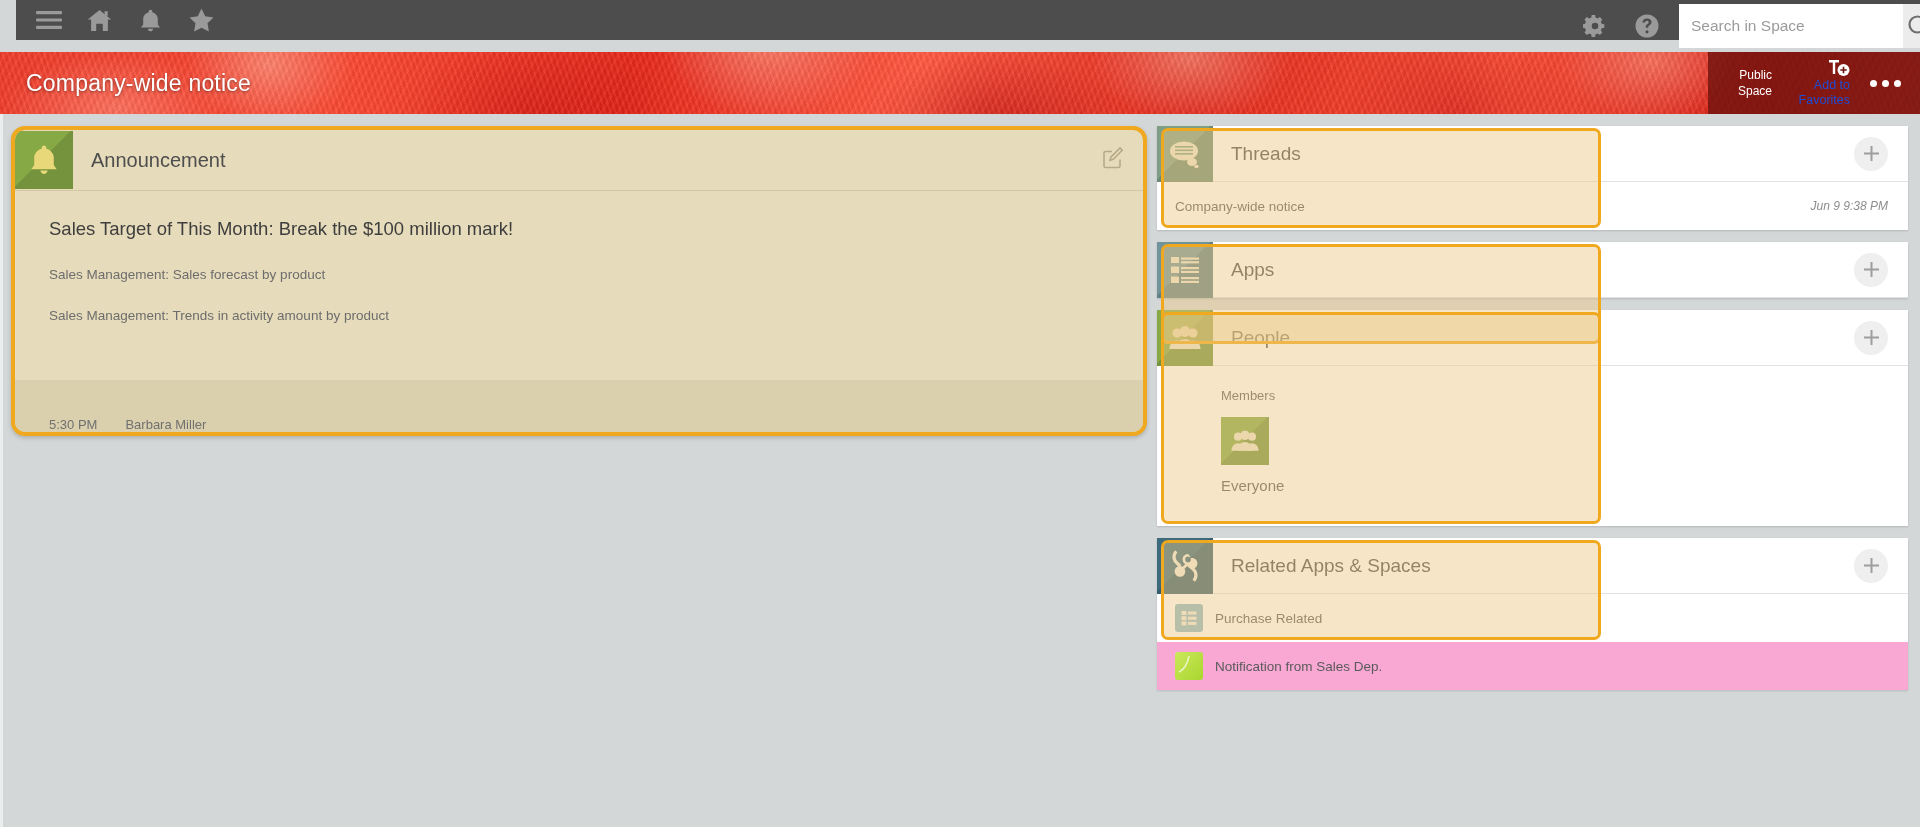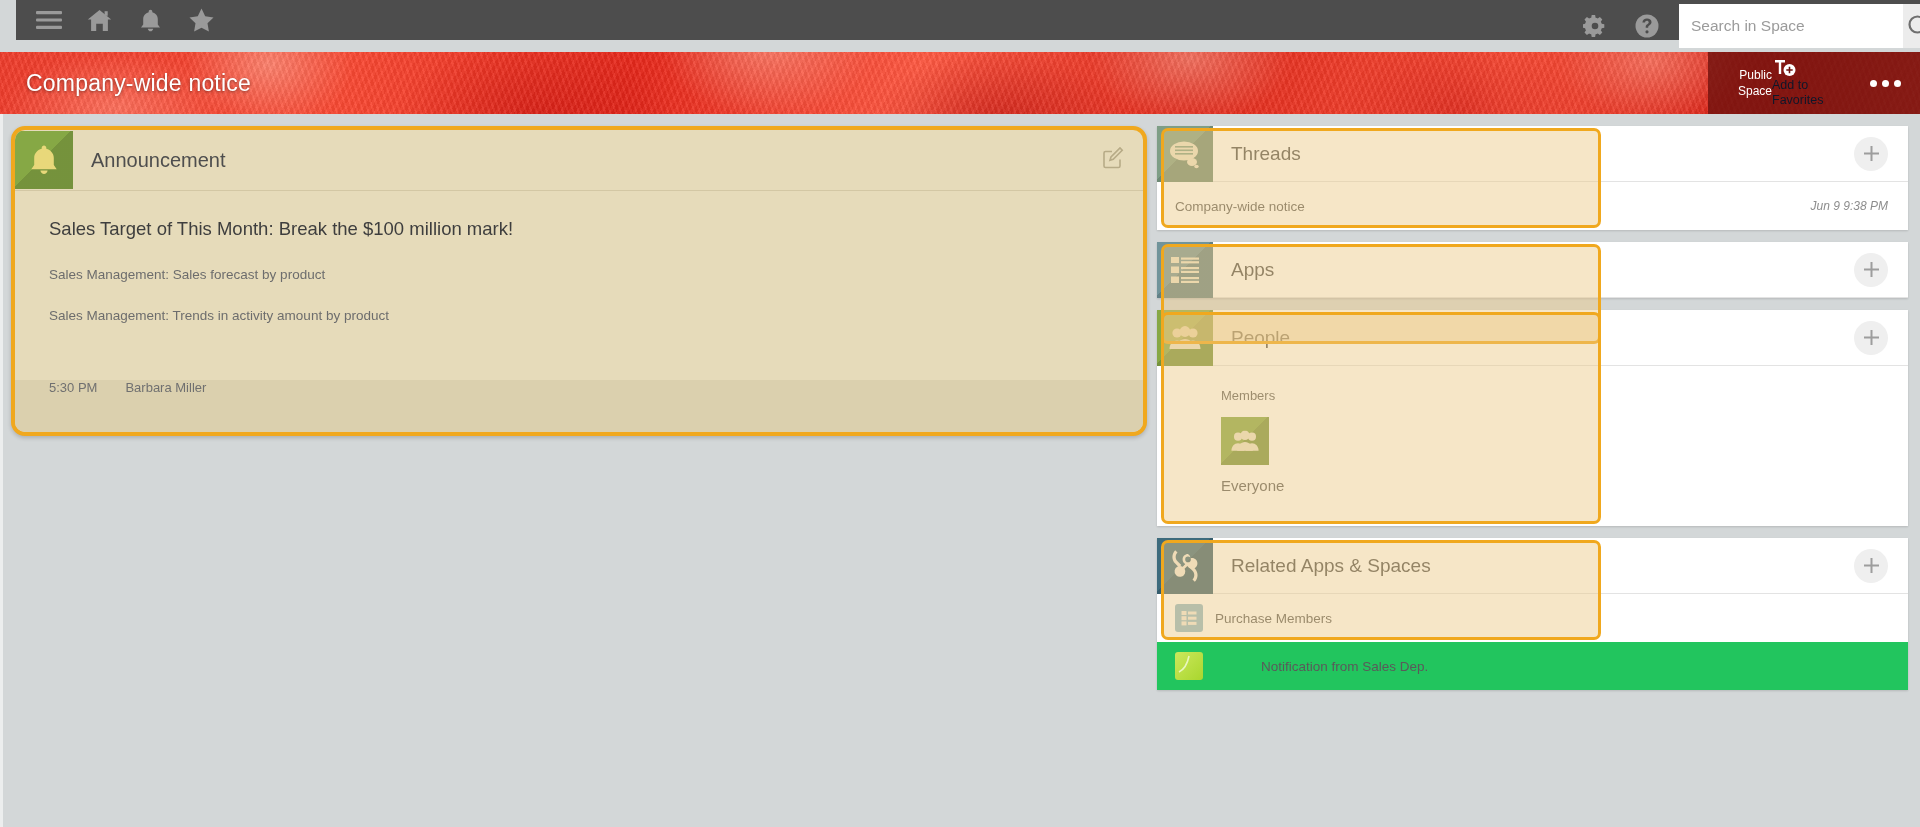--- a/index.html
+++ b/index.html
@@ -92,21 +92,21 @@
     display: flex; align-items: center;
     z-index: 3;
   }
   .br-public {
     width: 64px; color: #fff; font-size: 12px;
     line-height: 16px; text-align: right;
     padding-left: 6px;
   }
   .br-fav {
     width: 78px; display: flex; flex-direction: column;
-    align-items: flex-start; color: #0f172a; cursor: pointer;
+    align-items: flex-end; color: #1d4ed8; cursor: pointer;
   }
   .br-fav .favicon { height: 19px; display:flex; align-items:flex-end; }
   .br-fav svg { fill: #fff; }
   .br-fav span { font-size: 12.5px; line-height: 15px; text-align: center; }
   .br-more {
     flex: 1; display: flex; align-items: center; justify-content: center;
     gap: 5px; cursor: pointer;
   }
   .br-more i { width: 7px; height: 7px; border-radius: 50%; background: #fff; display: block; }
 
@@ -154,21 +154,21 @@
   .ann-body { padding: 26px 0 0 0; }
   .ann-h1 {
     font-size: 18.5px; color: #3e3e3e; padding: 0 34px; line-height: 24px;
   }
   .ann-line {
     font-size: 13.5px; color: #6d6d6d; padding: 0 34px; margin-top: 26px;
   }
   .ann-foot {
     position: absolute; left: 0; right: 0; bottom: 0;
     height: 52px; background: #dbd0ae;
-    display: flex; align-items: flex-start; padding-left: 34px; gap: 28px;
+    display: flex; align-items: flex-end; padding-left: 34px; gap: 28px;
   }
   .ann-foot span { font-size: 13px; color: #707070; }
 
   
   .rcol { position: absolute; left: 1157px; top: 12px; width: 751px; }
   .rpanel { position: relative; margin-bottom: 12px; }
   .rcard {
     background: #fff;
     box-shadow: 0 1px 2px rgba(0,0,0,.14);
     position: relative;
@@ -192,21 +192,21 @@
   }
   .rrow .rowicon {
     width: 28px; height: 28px; flex: none; margin-right: 12px; position: relative;
     overflow: hidden; border-radius: 3px;
   }
   .rrow .rowicon svg { position: absolute; left: 50%; top: 50%; transform: translate(-50%,-50%); }
   .rrow-date {
     position: absolute; right: 20px; font-size: 12px;
     color: #8d8d8d; font-style: italic;
   }
-  .rrow.alt { background: #22c55e; gap: 46px; }
+  .rrow.alt { background: #f9a8d4; }
 
   
   .hl {
     position: absolute; pointer-events: none;
     border: 3px solid #f0a81e; border-radius: 7px;
     background: rgba(235,200,130,.45);
     z-index: 5;
   }
 
   
@@ -465,21 +465,21 @@
           <div class="rowicon" style="background:#8fb8c9;">
             <svg width="19" height="18" viewBox="0 0 19 18">
               <rect x="2" y="2" width="5" height="4" fill="#f2ece0"></rect>
               <rect x="8.5" y="2.5" width="8.5" height="3" fill="#f2ece0"></rect>
               <rect x="2" y="7.2" width="5" height="4" fill="#f2ece0"></rect>
               <rect x="8.5" y="7.7" width="8.5" height="3" fill="#f2ece0"></rect>
               <rect x="2" y="12.4" width="5" height="4" fill="#f2ece0"></rect>
               <rect x="8.5" y="12.9" width="8.5" height="3" fill="#f2ece0"></rect>
             </svg>
           </div>
-          <span>Purchase Members</span>
+          <span>Purchase Related</span>
         </div>
         <div class="rrow alt">
           <div class="rowicon" style="background:linear-gradient(135deg,#cbe85c,#a9d62e);">
             <svg width="24" height="24" viewBox="0 0 24 24">
                 <path d="M2 18c4-2 8-6 10-16" stroke="#e9f6bf" stroke-width="1.6" fill="none"></path>
               </svg>
           </div>
           <span>Notification from Sales Dep.</span>
         </div>
       </div>

